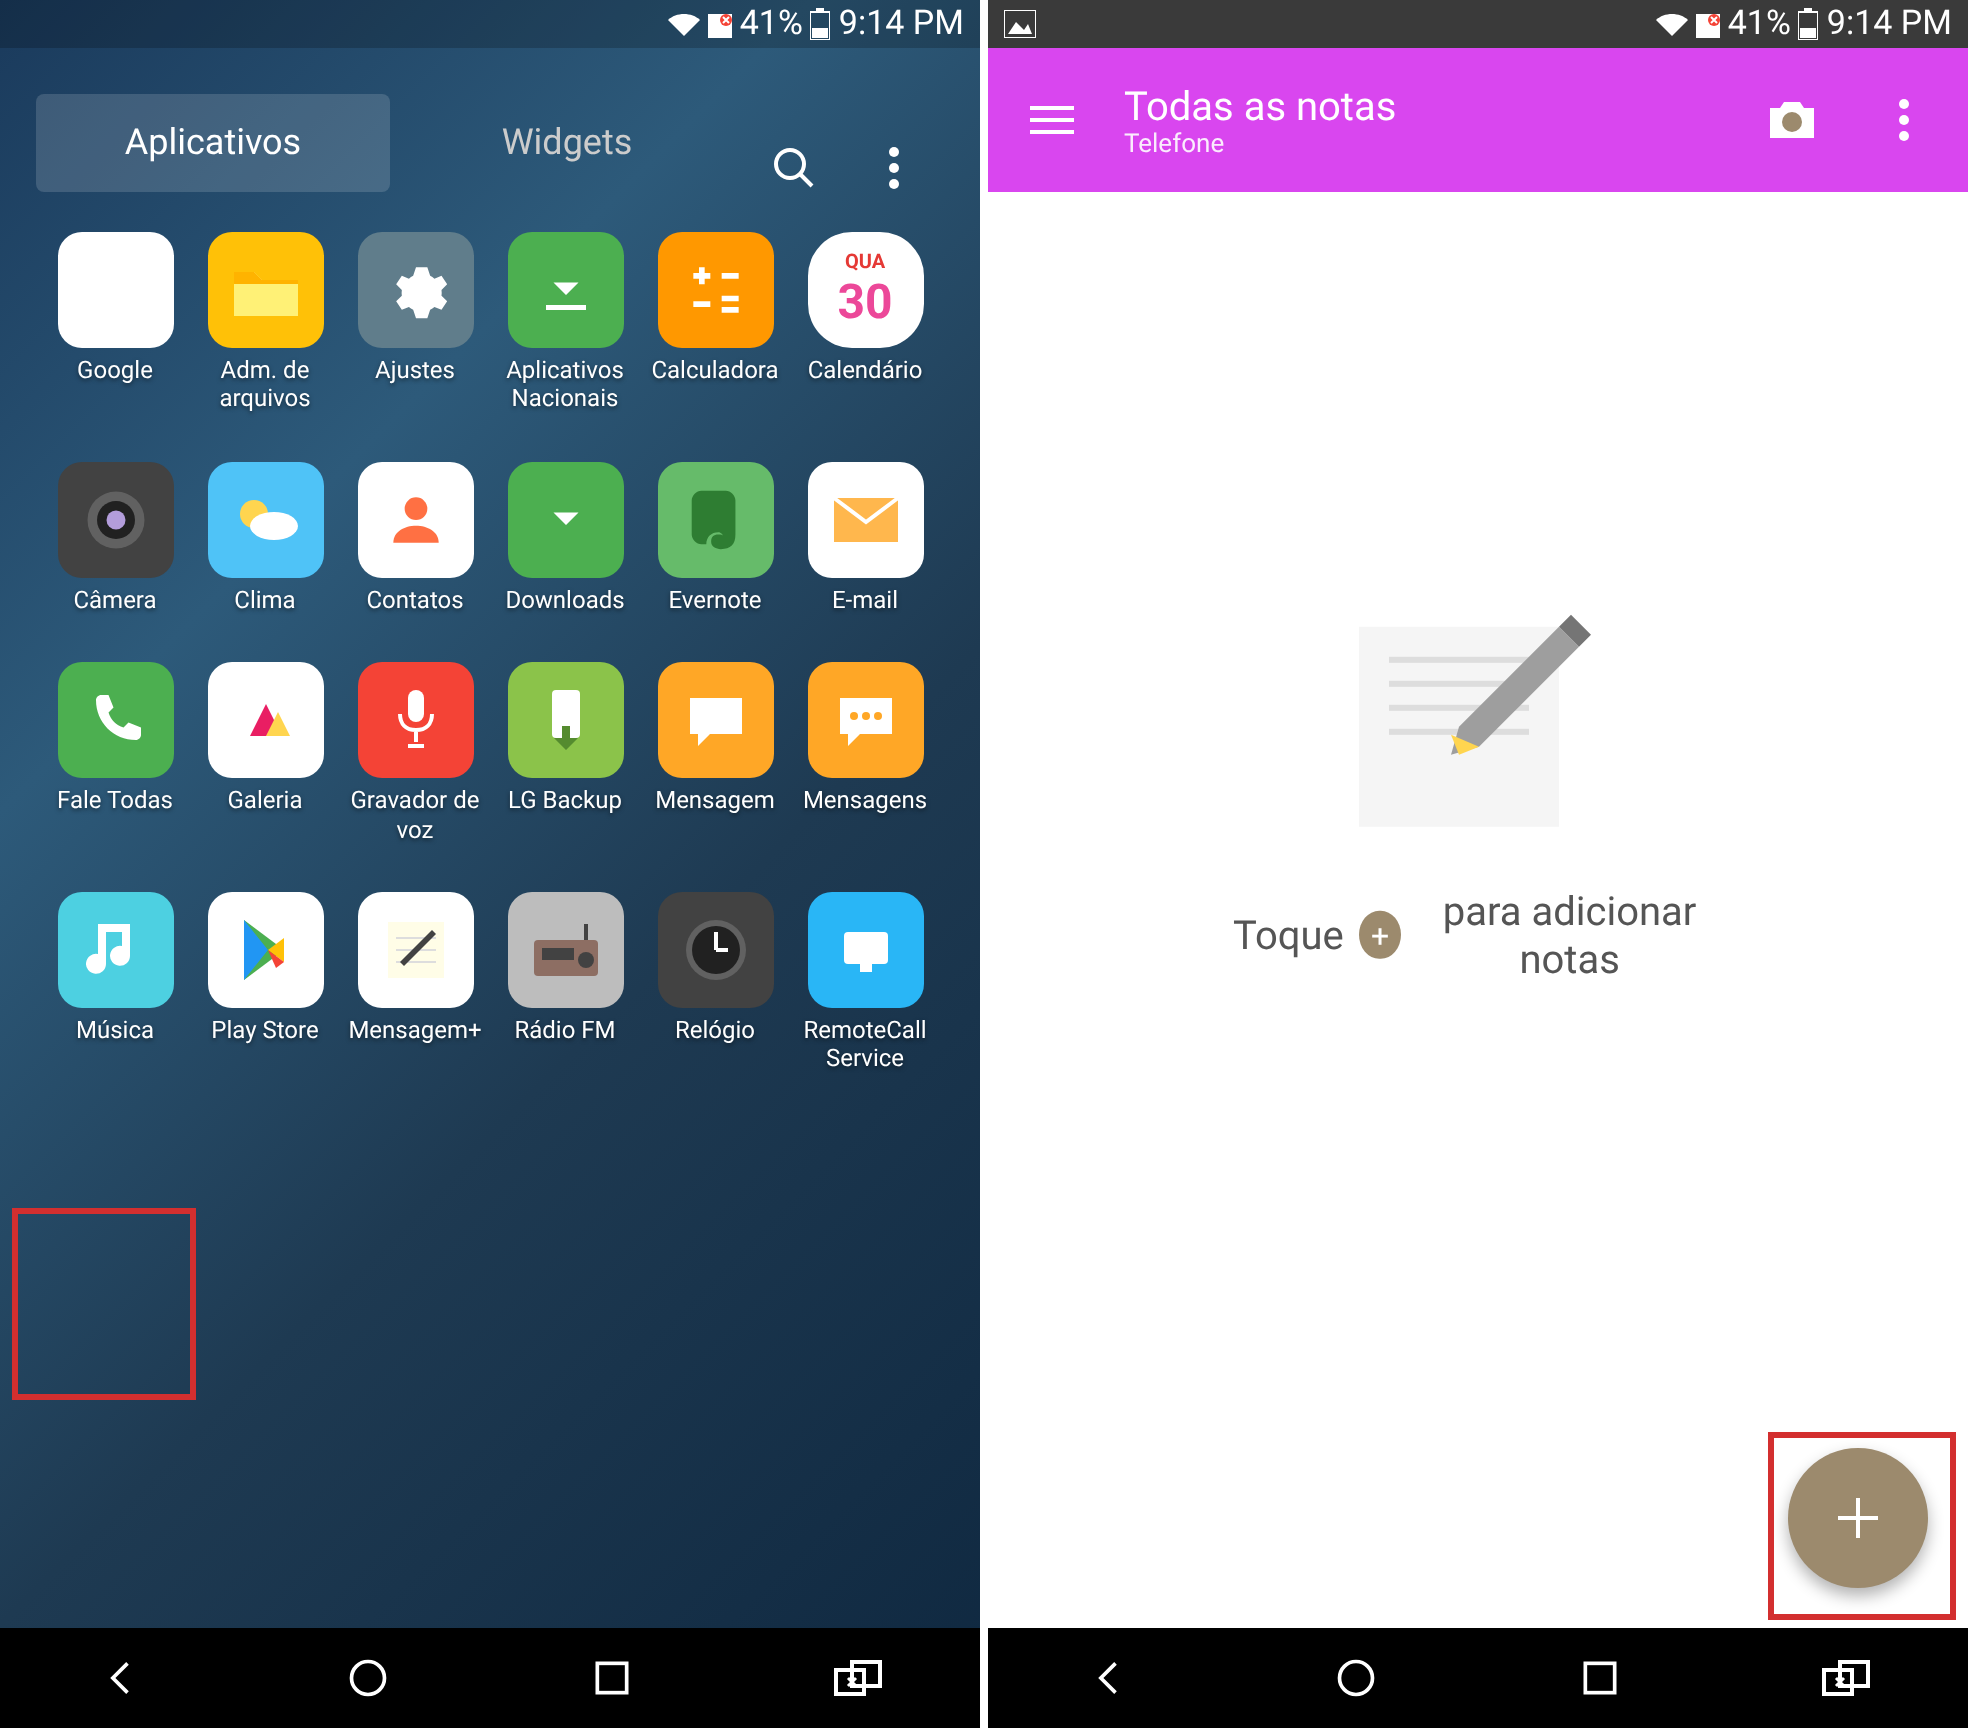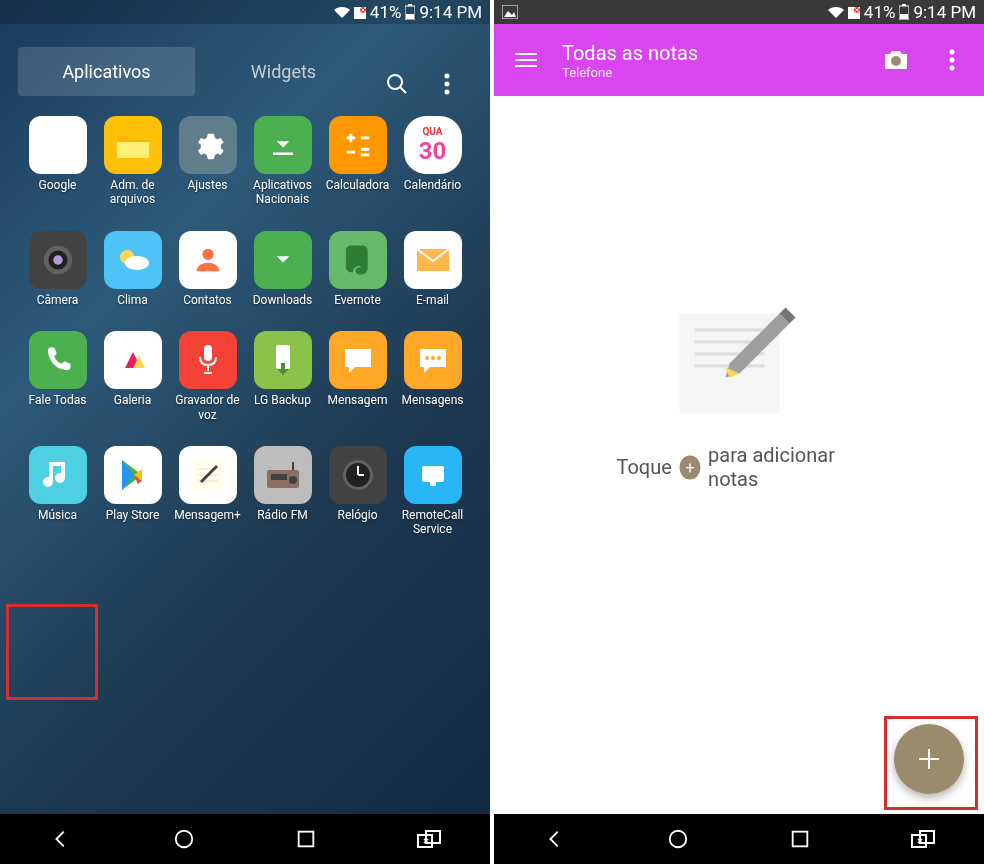--- a/index.html
+++ b/index.html
@@ -58,21 +58,21 @@
 .nav-btn svg { fill: none; stroke: #fff; stroke-width: 2; }
 
 
 .phone-right { background: #fff; }
 .app-bar { height: 72px; background: #d946ef; display: flex; align-items: center; padding: 0 12px; gap: 16px; color: #fff; }
 .app-bar-title { flex: 1; }
 .app-bar-title h1 { font-size: 20px; font-weight: 400; }
 .app-bar-title p { font-size: 13px; opacity: 0.9; }
 .app-bar-icon { width: 40px; height: 40px; display: flex; align-items: center; justify-content: center; cursor: pointer; }
 
-.empty-state { position: absolute; top: 50%; left: 50%; transform: translate(-50%, -70%); }
+.empty-state { position: absolute; top: 50%; left: 50%; transform: translate(-50%, -70%); text-align: center; }
 .empty-icon { width: 120px; height: 120px; margin: 0 auto 30px; position: relative; }
 .empty-note { width: 100px; height: 100px; background: #f5f5f5; position: absolute; bottom: 0; left: 0; }
 .empty-note::before { content: ''; position: absolute; top: 15px; left: 15px; right: 15px; height: 3px; background: #ddd; box-shadow: 0 12px 0 #ddd, 0 24px 0 #ddd, 0 36px 0 #ddd; }
 .empty-pencil { position: absolute; top: 0; right: 0; width: 90px; height: 90px; }
 .empty-text { font-size: 20px; color: #555; display: flex; align-items: center; justify-content: center; gap: 8px; }
 .plus-badge { width: 24px; height: 24px; border-radius: 50%; background: #9c8a6d; color: #fff; display: inline-flex; align-items: center; justify-content: center; font-size: 16px; }
 
 .fab { position: absolute; bottom: 70px; right: 20px; width: 70px; height: 70px; border-radius: 50%; background: #9c8a6d; box-shadow: 0 4px 8px rgba(0,0,0,0.3); display: flex; align-items: center; justify-content: center; cursor: pointer; }
 .fab svg { stroke: #fff; stroke-width: 2; }
 

